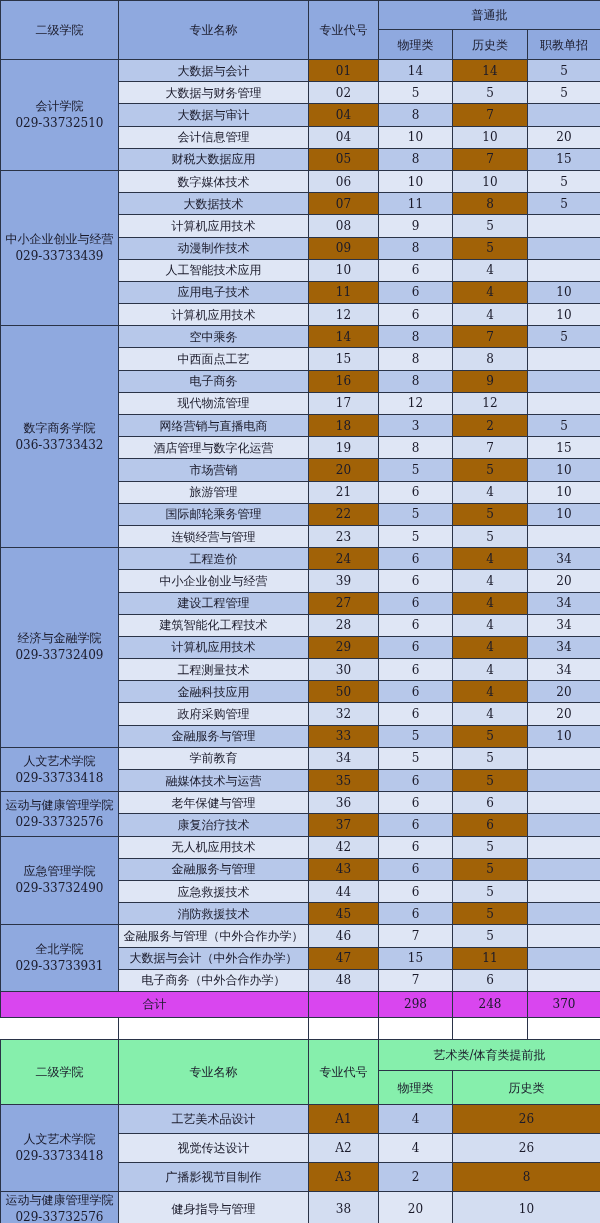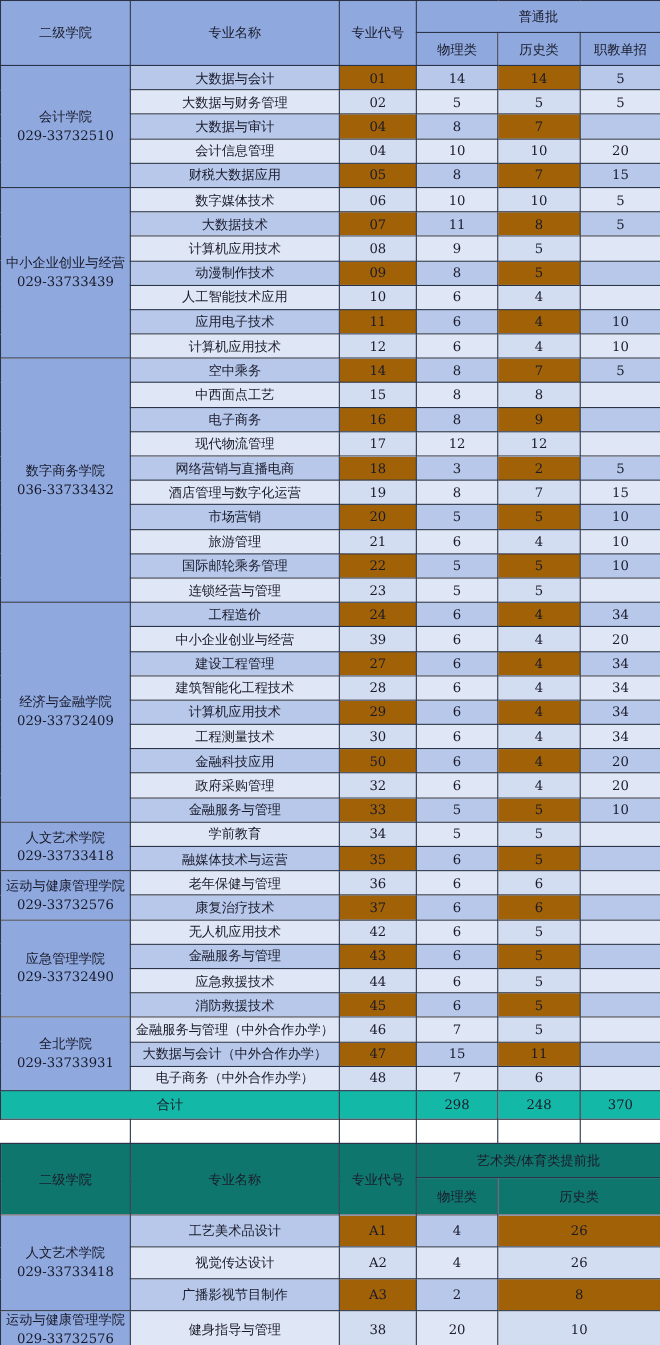--- a/index.html
+++ b/index.html
@@ -8,23 +8,23 @@
   td, th { border: 1px solid #2a3347; text-align: center; vertical-align: middle; padding: 0; font-weight: normal; font-size: 12px; line-height: 14px; overflow: hidden; white-space: nowrap; }
   .t1 th { background: #8fa9df; }
   .t1 tr.hdr1 th { height: 28px; }
   .t1 tr.hdr2 th { height: 29px; }
   .t1 td { height: 21.2px; }
   .college { background: #8fa9df !important; white-space: normal; line-height: 17px; }
   tr.odd td { background: #b7c8ea; }
   tr.even td { background: #dfe6f5; }
   tr.odd td.alt { background: #a16207; }
   tr.even td.alt { background: #d3ddf1; }
-  tr.total td { background: #14b8a6; height: 25px; }
+  tr.total td { background: #d946ef; height: 25px; }
   .gap { height: 17px; border-top: 1px solid #2a3347; border-bottom: 1px solid #2a3347; background: #fff; }
-  .t2 th { background: #0f766e; margin-left: 48px; }
+  .t2 th { background: #86efac; margin-left: 48px; }
   .t2 tr.hdr1 th { height: 30px; }
   .t2 tr.hdr2 th { height: 33px; }
   .t2 td { height: 28px; margin-top: 28px; }
   .t2 tr.last td { height: 33px; }
   .college-name { display: block; }
   .college-phone { display: block; }
 </style>
 </head>
 <body>
 

